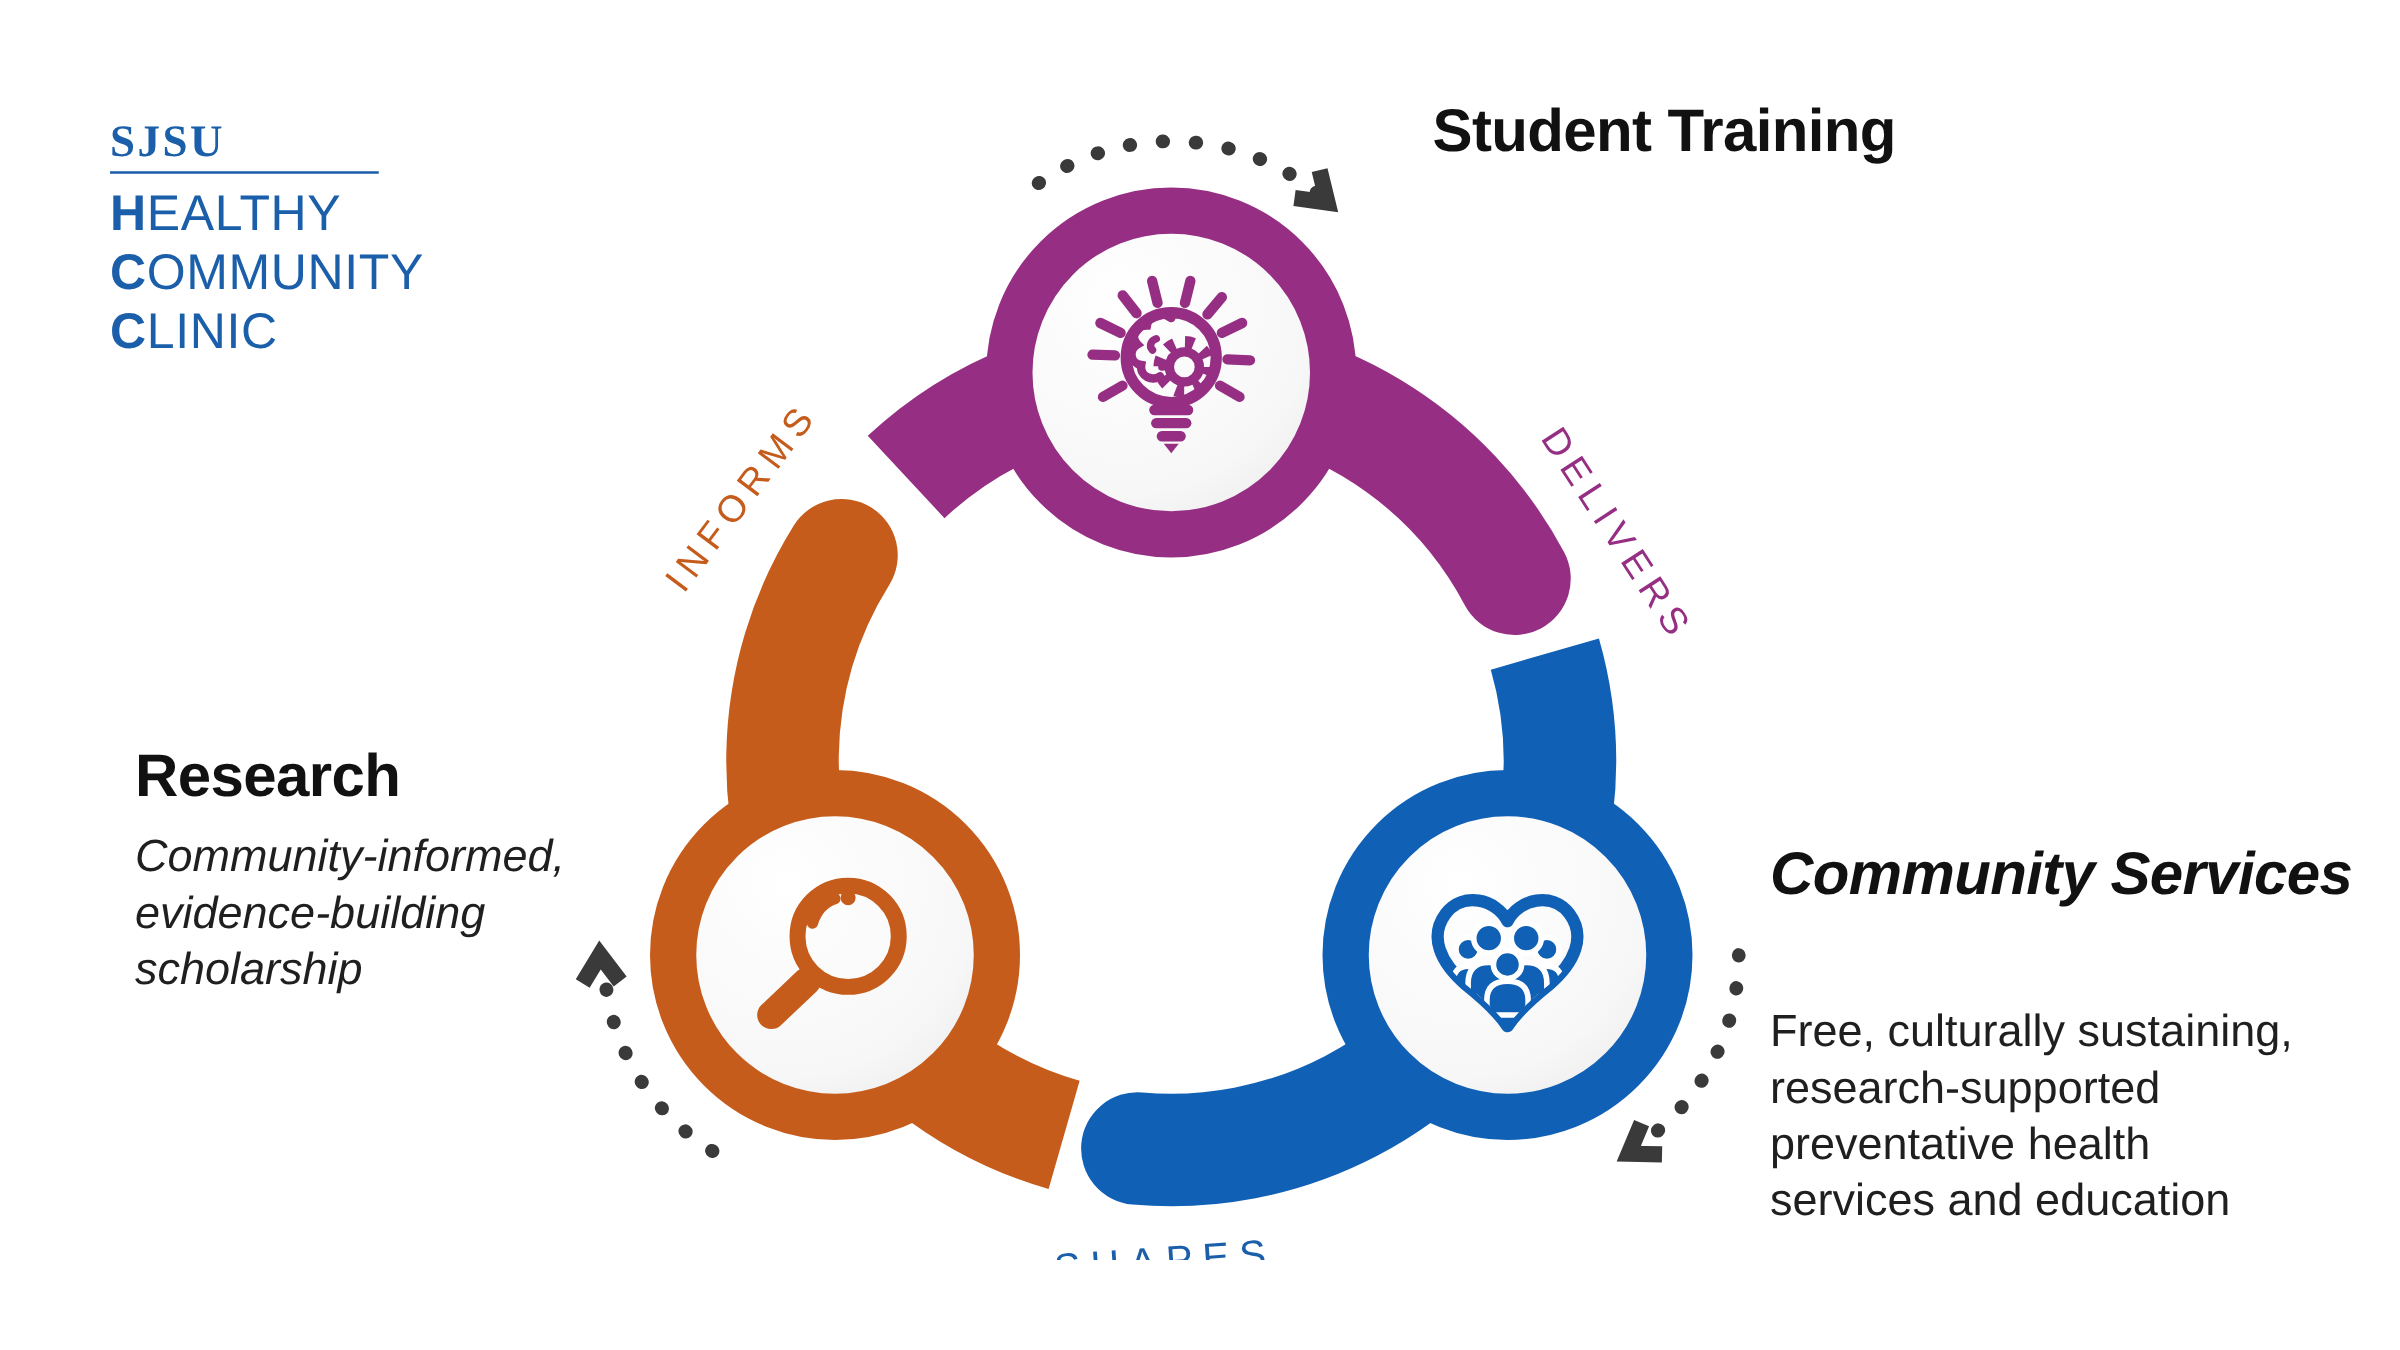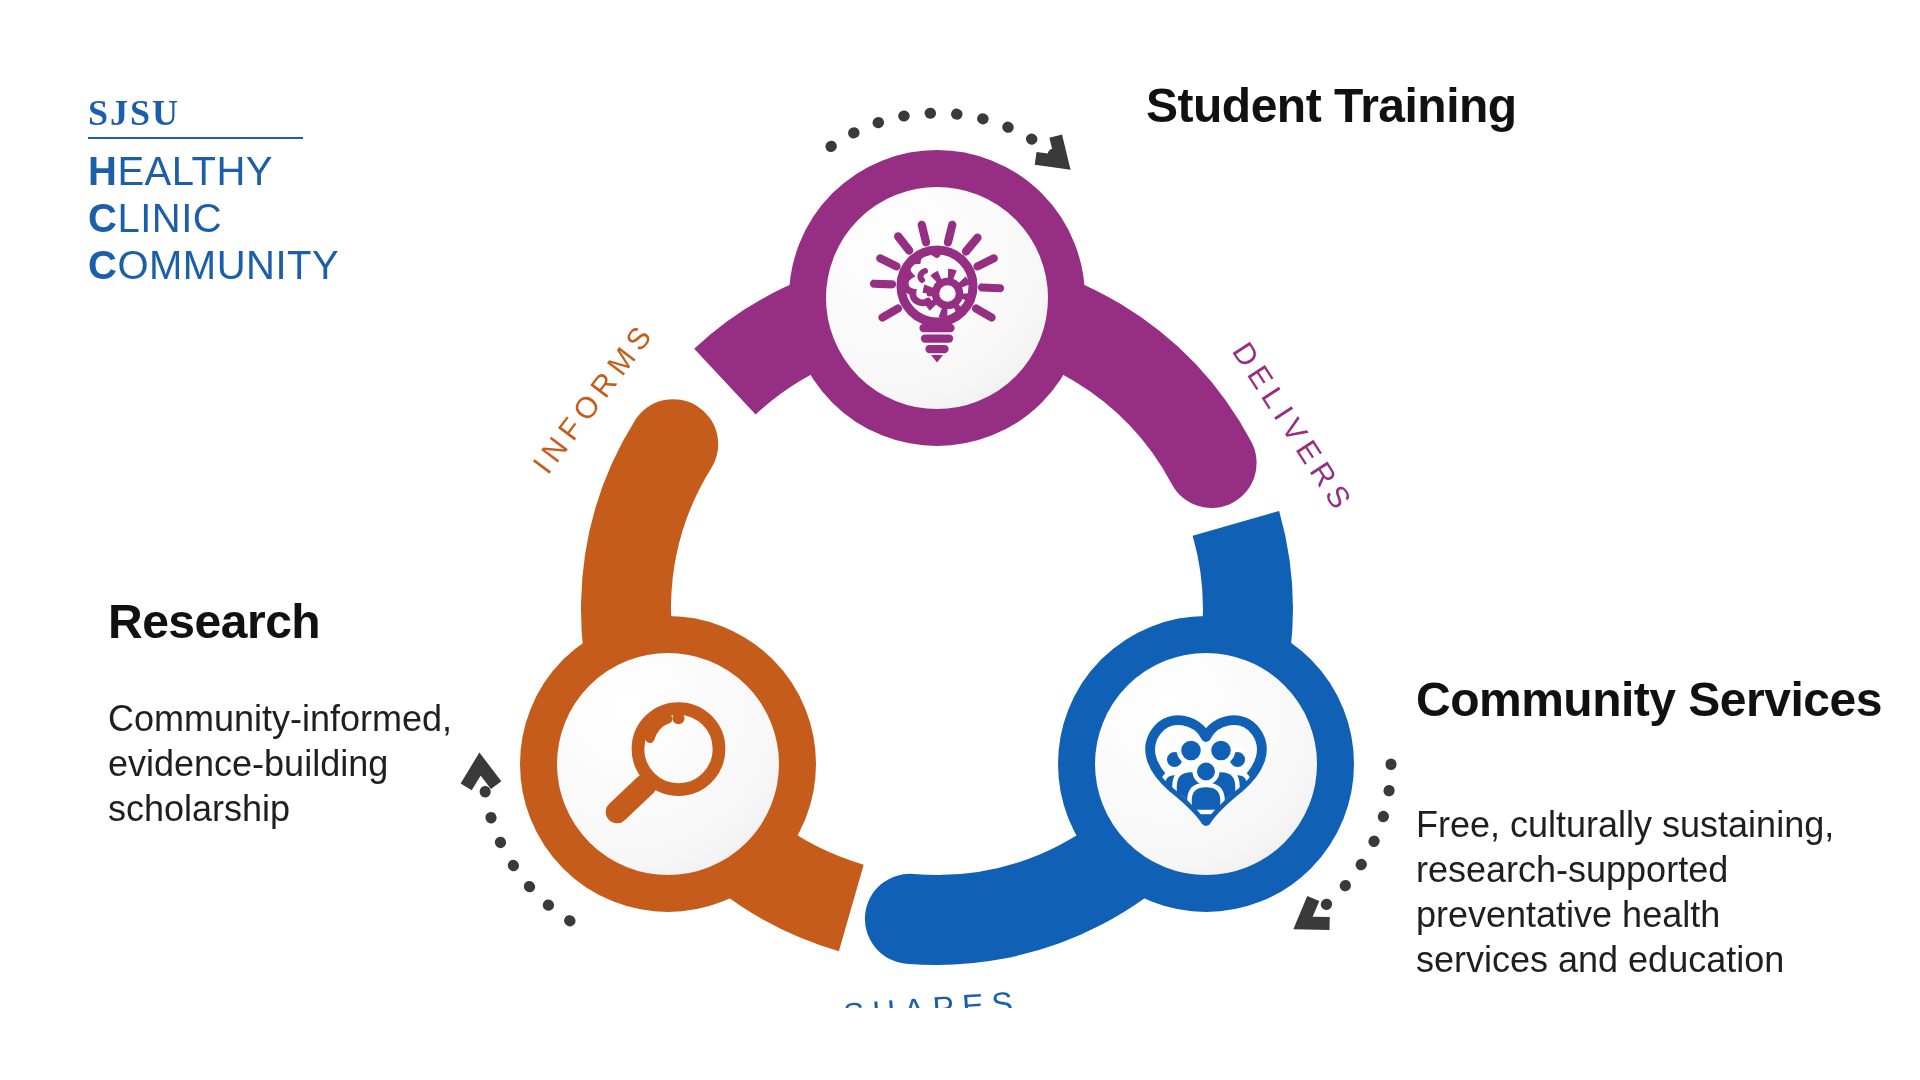--- a/index.html
+++ b/index.html
@@ -24,22 +24,22 @@
 
   .flow-label{position:absolute;font-size:30px;letter-spacing:6px;font-weight:400;white-space:nowrap;}
   .flow-informs{left:594px;top:398px;color:#c65c1b;transform:translate(-50%,-50%) rotate(-53deg);}
   .flow-delivers{left:1293px;top:428px;color:#962f83;transform:translate(-50%,-50%) rotate(57deg);}
   .flow-shapes{left:932px;top:1009px;color:#1b5faa;font-size:32px;letter-spacing:8px;
                transform:translate(-50%,-50%) rotate(-4deg);}
 
   #st-title{left:1146px;top:78px;}
   #st-desc{left:1146px;top:148px;}
   #re-title{left:108px;top:594px;}
-  #re-desc{left:108px;top:696px;}
-  #cs-title{left:1416px;top:672px;}
+  #re-desc{left:108px;top:662px;font-style:italic;}
+  #cs-title{left:1416px;top:672px;font-style:italic;}
   #cs-desc{left:1416px;top:774px;margin-top:28px;}
 </style>
 </head>
 <body>
 
 <div id="canvas">
 
   <svg class="diagram" width="1920" height="1080" viewBox="0 0 1920 1080">
     <defs>
       <radialGradient id="innerG" cx="35%" cy="28%" r="85%">
@@ -139,22 +139,22 @@
       <g transform="translate(480,764) rotate(267)">
         <path d="M -22 -15 L 0 0 L -22 15" stroke-width="13"></path>
       </g>
     </g>
   </svg>
 
   <div class="logo">
     <div class="logo-wordmark">SJSU</div>
     <div class="logo-rule"></div>
     <div class="logo-line"><b>H</b><span>EALTHY</span></div>
+    <div class="logo-line"><b>C</b><span>OMMUNITY</span></div>
     <div class="logo-line"><b>C</b><span>LINIC</span></div>
-    <div class="logo-line"><b>C</b><span>OMMUNITY</span></div>
   </div>
 
 
   <div id="st-title" class="node-title">Student Training</div>
 
   <div id="re-title" class="node-title">Research</div>
   <div id="re-desc" class="node-desc">Community-informed,<br>evidence-building<br>scholarship</div>
 
   <div id="cs-title" class="node-title">Community Services</div>
   <div id="cs-desc" class="node-desc">Free, culturally sustaining,<br>research-supported<br>preventative health<br>services and education</div>

